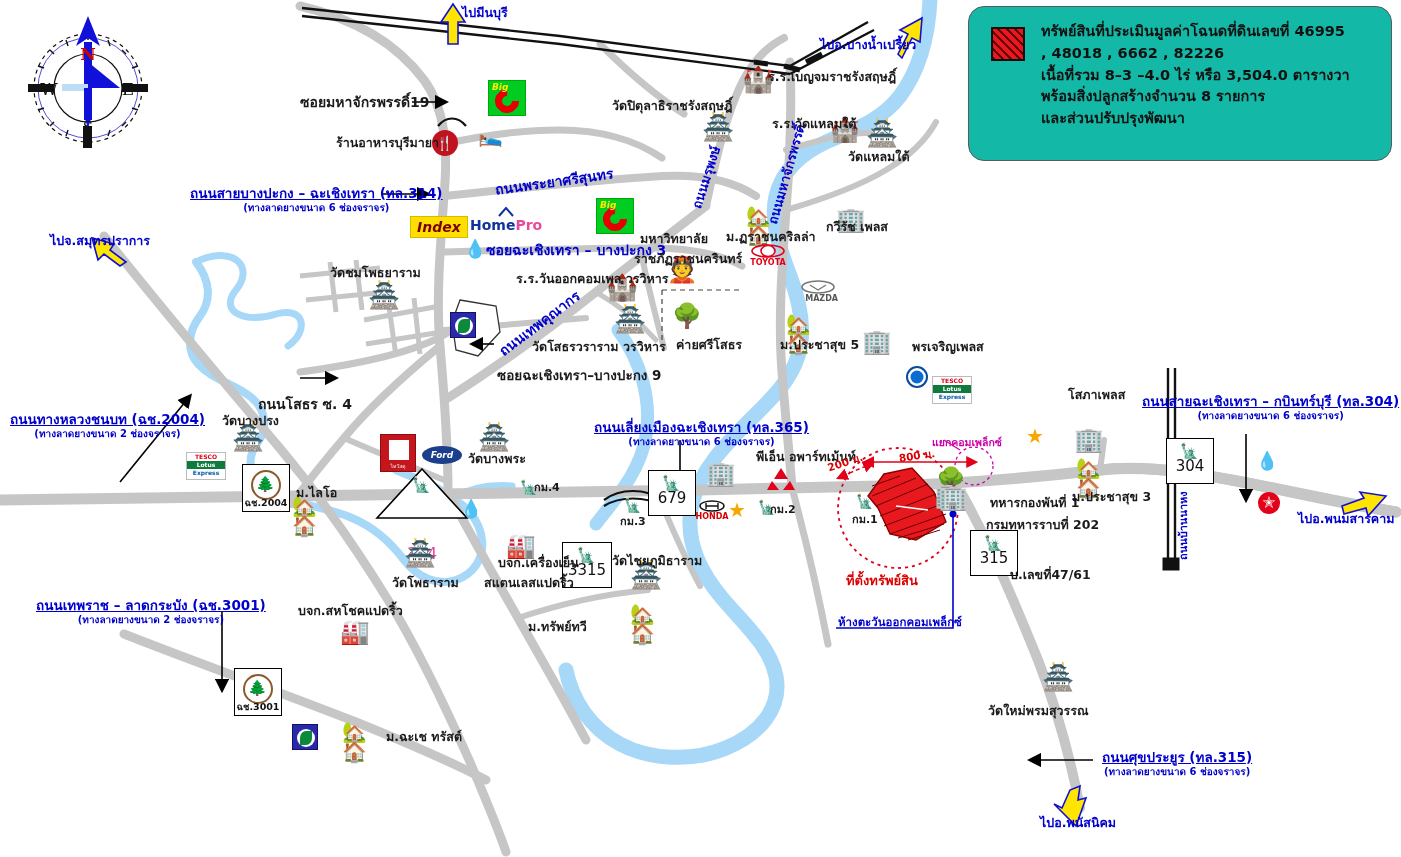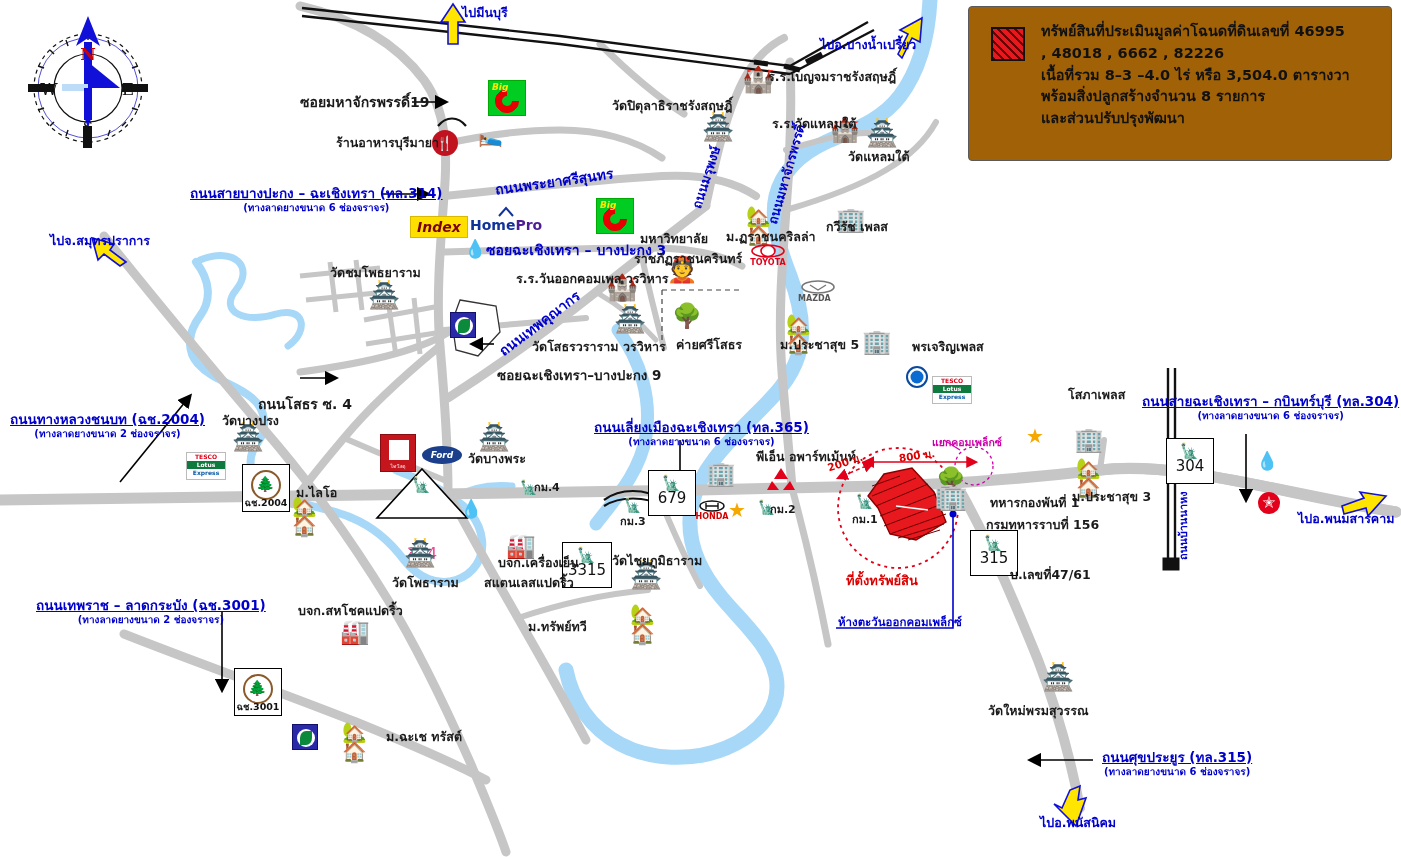--- a/index.html
+++ b/index.html
@@ -22,21 +22,21 @@
   .lbl-sub{color:#0000cc;font-weight:bold;font-size:10px;}
   .lbl-red-s{color:#dd0000;font-weight:bold;font-size:10.5px;}
   .lbl-mag{color:#cc00aa;font-weight:bold;font-size:10.5px;}
   .lbl-sm{color:#1a1a1a;font-weight:bold;font-size:11px;}
   .lbl-rot{transform-origin:left top;}
   .ctr{text-align:center;}
 
   
   #legend{
     position:absolute;left:968px;top:6px;width:424px;height:155px;
-    background:#a16207;border:1.5px solid #5a5a5a;border-radius:4px;
+    background:#14b8a6;border:1.5px solid #5a5a5a;border-radius:16px;
     box-sizing:border-box;
   }
   #legend .swatch{
     position:absolute;left:22px;top:20px;width:34px;height:34px;
     background:#e8181f;border:2px solid #111;box-sizing:border-box;
     background-image:repeating-linear-gradient(45deg,#6b0000 0 2px,rgba(0,0,0,0) 2px 6px);
   }
   #legend .ltxt{
     position:absolute;left:72px;top:14px;width:340px;
     color:#111;font-weight:bold;font-size:14.5px;line-height:1.5;
@@ -94,37 +94,37 @@
     transform:rotate(-45deg);
   }
   .bigc .t{position:absolute;left:3px;top:1px;color:#ffec00;font-size:9px;font-weight:bold;font-style:italic;}
 
   .index-logo{
     position:absolute;background:#ffdf00;color:#7a0000;font-weight:bold;
     font-size:14px;font-style:italic;padding:2px 6px;border:1px solid #d8b800;
   }
   .homepro{position:absolute;font-size:14px;font-weight:bold;}
   .homepro .a{color:#11329b;}
-  .homepro .b{color:#4c1d95;}
+  .homepro .b{color:#ec4899;}
   .tesco{
     position:absolute;width:40px;height:28px;background:#fff;border:1px solid #bbb;
     font-size:6px;font-weight:bold;text-align:center;color:#0a5ca8;line-height:8px;
     box-sizing:border-box;overflow:hidden;
   }
   .tesco .g{background:#0f7a3d;color:#fff;}
   .ptt{
     position:absolute;width:19px;height:22px;
   }
   .shell{position:absolute;width:24px;height:22px;}
   .caltex{position:absolute;width:22px;height:22px;border-radius:50%;background:#e2001a;}
   .caltex .st{position:absolute;left:50%;top:50%;transform:translate(-50%,-50%);color:#fff;font-size:16px;line-height:1;}
   .esso{position:absolute;width:22px;height:22px;border-radius:50%;background:#fff;border:2px solid #0a4a9e;box-sizing:border-box;}
   .esso .i{position:absolute;left:50%;top:50%;transform:translate(-50%,-50%);width:13px;height:13px;border-radius:50%;background:#0a6bd1;}
   .toyota{position:absolute;width:40px;height:24px;text-align:center;color:#e2001a;font-size:8px;font-weight:bold;}
-  .mazda{position:absolute;width:40px;height:24px;text-align:left;color:#555;font-size:8px;font-weight:bold;}
+  .mazda{position:absolute;width:40px;height:24px;text-align:right;color:#555;font-size:8px;font-weight:bold;}
   .honda{position:absolute;width:36px;height:22px;text-align:center;color:#d40000;font-size:8px;font-weight:bold;}
   .mitsu{position:absolute;width:34px;height:30px;}
   .ford{position:absolute;width:40px;height:18px;border-radius:50%;background:#1b3f8b;color:#fff;font-size:9px;font-style:italic;font-weight:bold;text-align:center;line-height:18px;}
   .thaiwd{position:absolute;width:36px;height:38px;background:#c4161c;border:1px solid #8a0d11;box-sizing:border-box;}
   .thaiwd .w{position:absolute;left:8px;top:5px;width:20px;height:20px;background:#fff;}
   .thaiwd .t{position:absolute;left:0;bottom:1px;width:100%;text-align:center;color:#fff;font-size:5px;}
   .ktc{position:absolute;width:26px;height:26px;background:#2a2aa8;border:1px solid #11116b;box-sizing:border-box;}
   .ktc .l{position:absolute;left:4px;top:4px;width:18px;height:18px;border-radius:50%;background:#fff;}
   .ktc .l2{position:absolute;left:7px;top:6px;width:12px;height:14px;background:#0a8a3a;border-radius:50% 0 50% 0;}
   .food{position:absolute;width:26px;height:26px;border-radius:50%;background:#c1121f;}
@@ -611,21 +611,21 @@
   <div class="lbl lbl-blk" style="left:1068px;top:388px;">โสภาเพลส</div>
   <div class="lbl lbl-blk" style="left:756px;top:450px;">พีเอ็น อพาร์ทเม้นท์</div>
   <div class="lbl lbl-blk" style="left:296px;top:486px;">ม.ไลโอ</div>
   <div class="lbl lbl-blk" style="left:528px;top:620px;">ม.ทรัพย์ทวี</div>
   <div class="lbl lbl-blk" style="left:386px;top:730px;">ม.ฉะเช ทรัสต์</div>
   <div class="lbl lbl-blk" style="left:498px;top:556px;">บจก.เครื่องเย็น</div>
   <div class="lbl lbl-blk" style="left:484px;top:576px;">สแตนเลสแปดริ้ว</div>
   <div class="lbl lbl-blk" style="left:298px;top:604px;">บจก.สหโชคแปดริ้ว</div>
   <div class="lbl lbl-blk" style="left:336px;top:136px;">ร้านอาหารบุรีมายา</div>
   <div class="lbl lbl-blk" style="left:990px;top:496px;">ทหารกองพันที่ 1</div>
-  <div class="lbl lbl-blk" style="left:986px;top:518px;">กรมทหารราบที่ 156</div>
+  <div class="lbl lbl-blk" style="left:986px;top:518px;">กรมทหารราบที่ 202</div>
   <div class="lbl lbl-blk" style="left:1010px;top:568px;">บ.เลขที่47/61</div>
 
   <div class="lbl lbl-sm" style="left:534px;top:482px;">กม.4</div>
   <div class="lbl lbl-sm" style="left:620px;top:516px;">กม.3</div>
   <div class="lbl lbl-sm" style="left:770px;top:504px;">กม.2</div>
   <div class="lbl lbl-sm" style="left:852px;top:514px;">กม.1</div>
 
   <div class="prop-label" style="left:846px;top:570px;">ที่ตั้งทรัพย์สิน</div>
   <div class="lbl lbl-red-s lbl-rot" style="left:826px;top:462px;transform:rotate(-18deg);">200 ม.</div>
   <div class="lbl lbl-red-s lbl-rot" style="left:898px;top:452px;transform:rotate(-8deg);">800 ม.</div>

